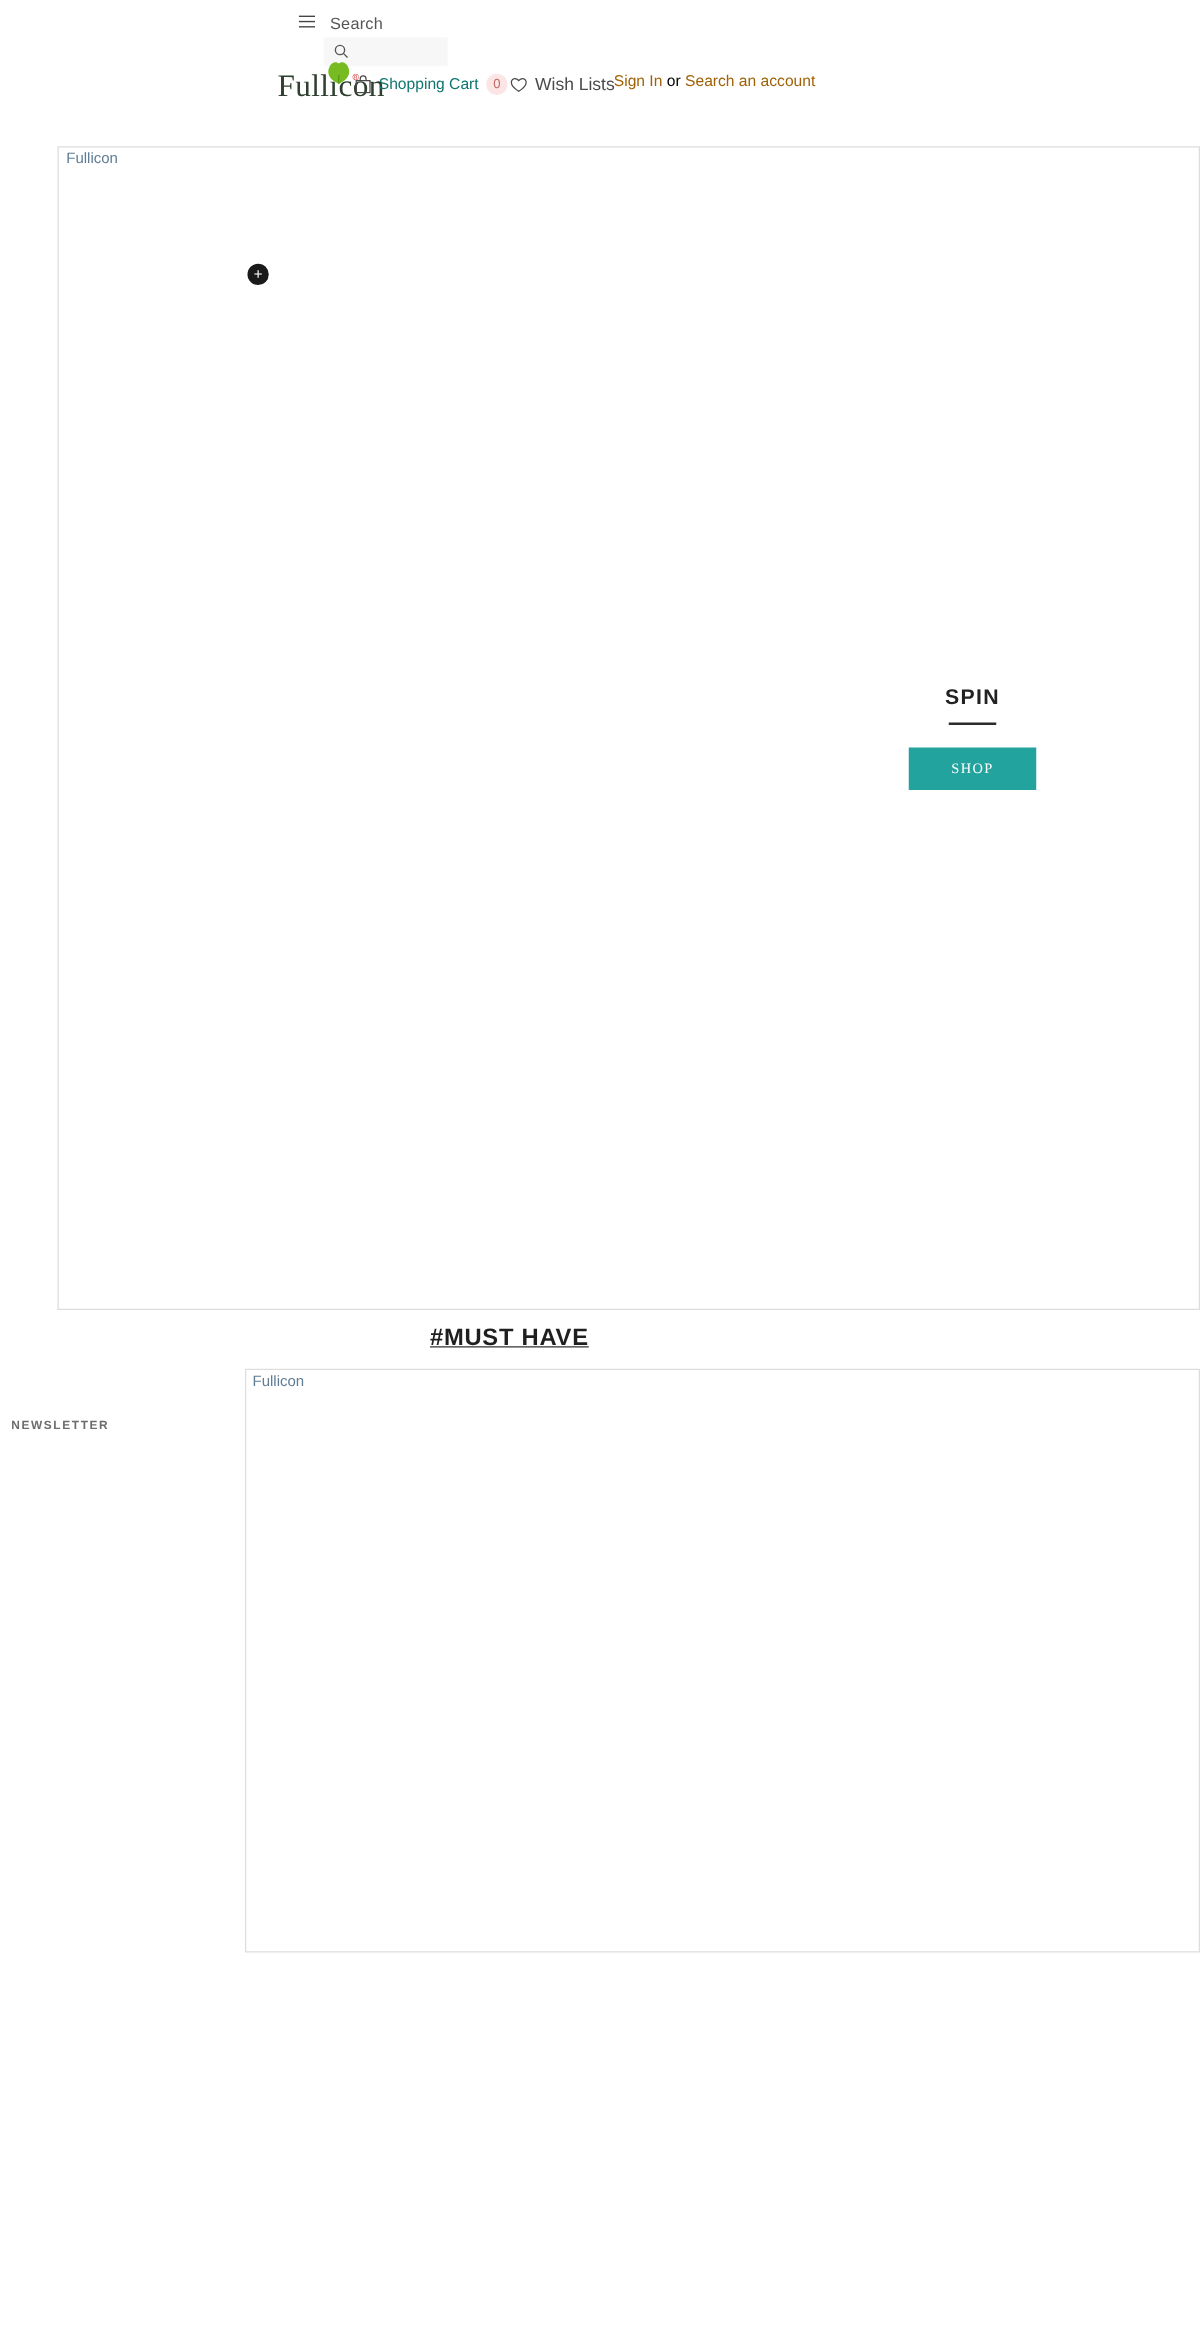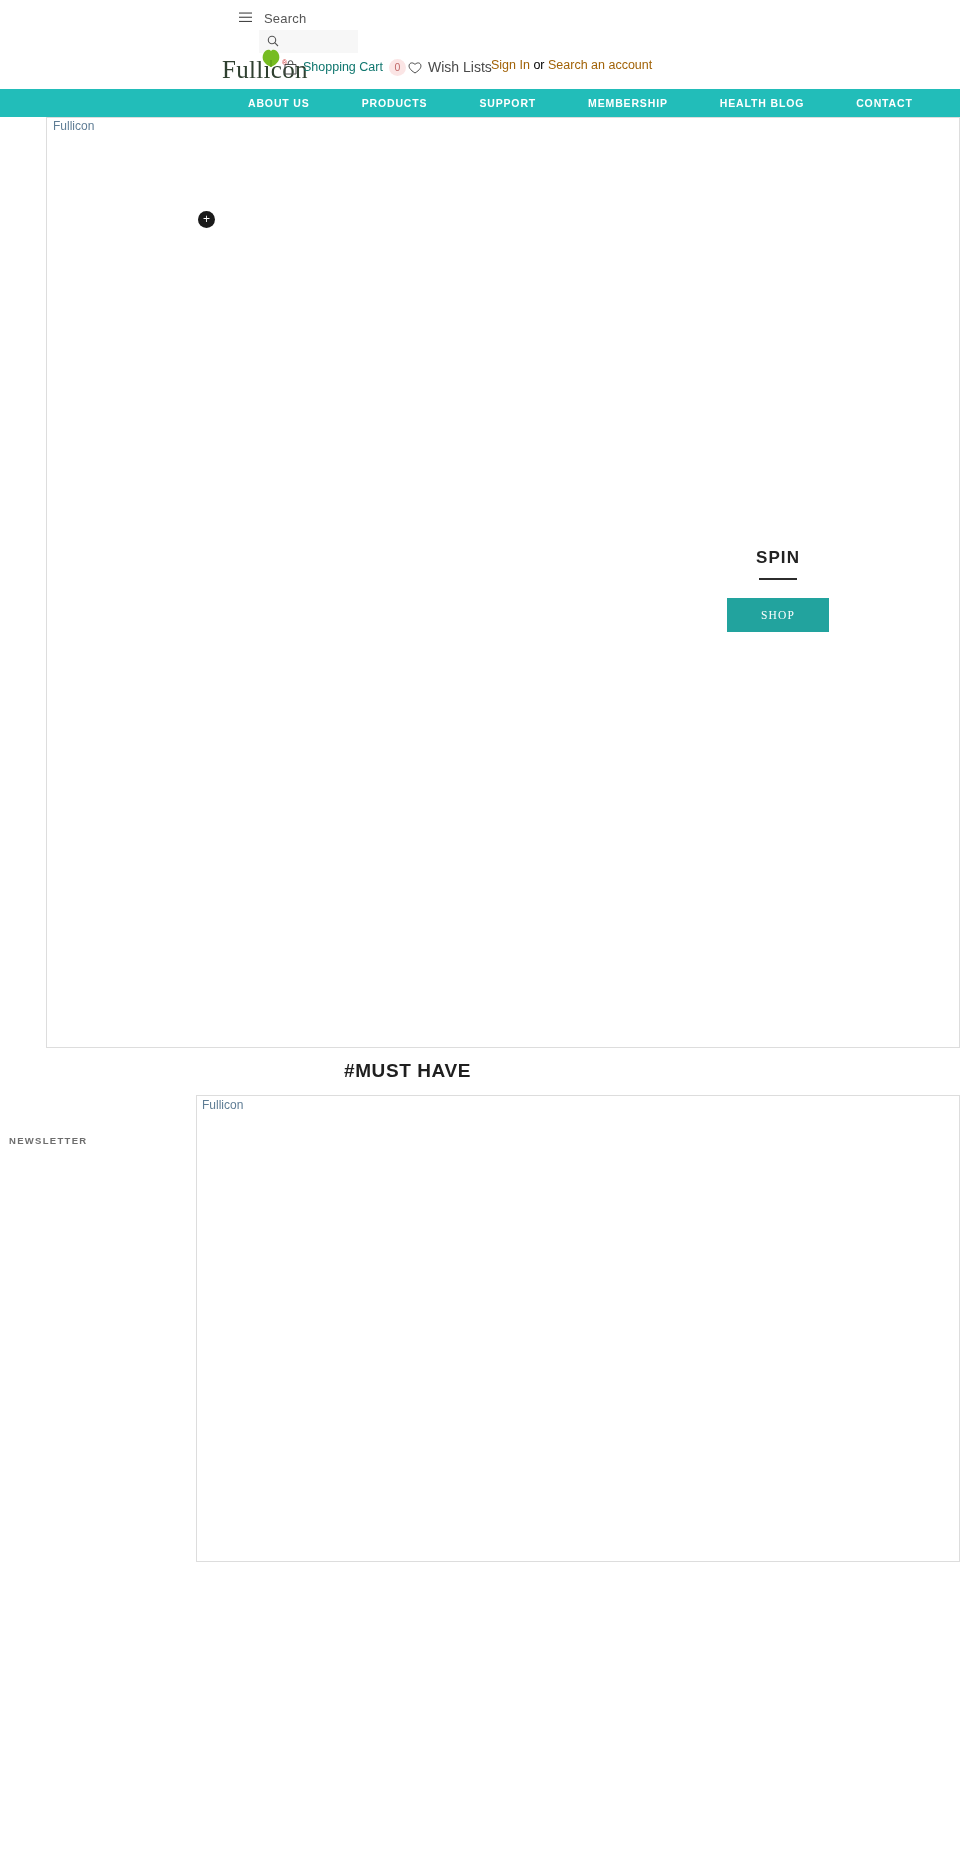--- a/index.html
+++ b/index.html
@@ -149,20 +149,21 @@
     background: #22a39e; color: #ffffff;
     font-size: 11.5px; letter-spacing: 1.1px;
     border: none; cursor: pointer;
     font-family: Liberation Serif, serif;
   }
 
   
   .section-heading {
     position: absolute; left: 0; top: 1060px; width: 815px;
     text-align: center;
+    text-decoration: underline;
   }
   .section-heading h2 {
     margin: 0; font-size: 19px; font-weight: bold;
     letter-spacing: .6px; color: #1f1f1f;
     white-space: nowrap;
   }
 
   
   .panel {
     position: absolute; left: 196px; top: 1095px;
@@ -240,30 +241,20 @@
       <span class="wish-label">Wish Lists</span>
     </div>
 
     <div class="account-group">
       <a href="#">Sign In</a>
       <span class="sep">or</span>
       <a href="#">Search an account</a>
     </div>
   </div>
 
-  <nav class="mainnav">
-    <div class="inner">
-      <a href="#">ABOUT US</a>
-      <a href="#">PRODUCTS</a>
-      <a href="#">SUPPORT</a>
-      <a href="#">MEMBERSHIP</a>
-      <a href="#">HEALTH BLOG</a>
-      <a href="#">CONTACT</a>
-    </div>
-  </nav>
 
   <section class="hero">
     <div class="broken-alt">Fullicon</div>
 
     <div class="hotspot">+</div>
 
     <div class="hero-copy">
       <div class="hero-title">SPIN</div>
       <div class="hero-rule"></div>
       <button class="hero-btn">SHOP</button>

